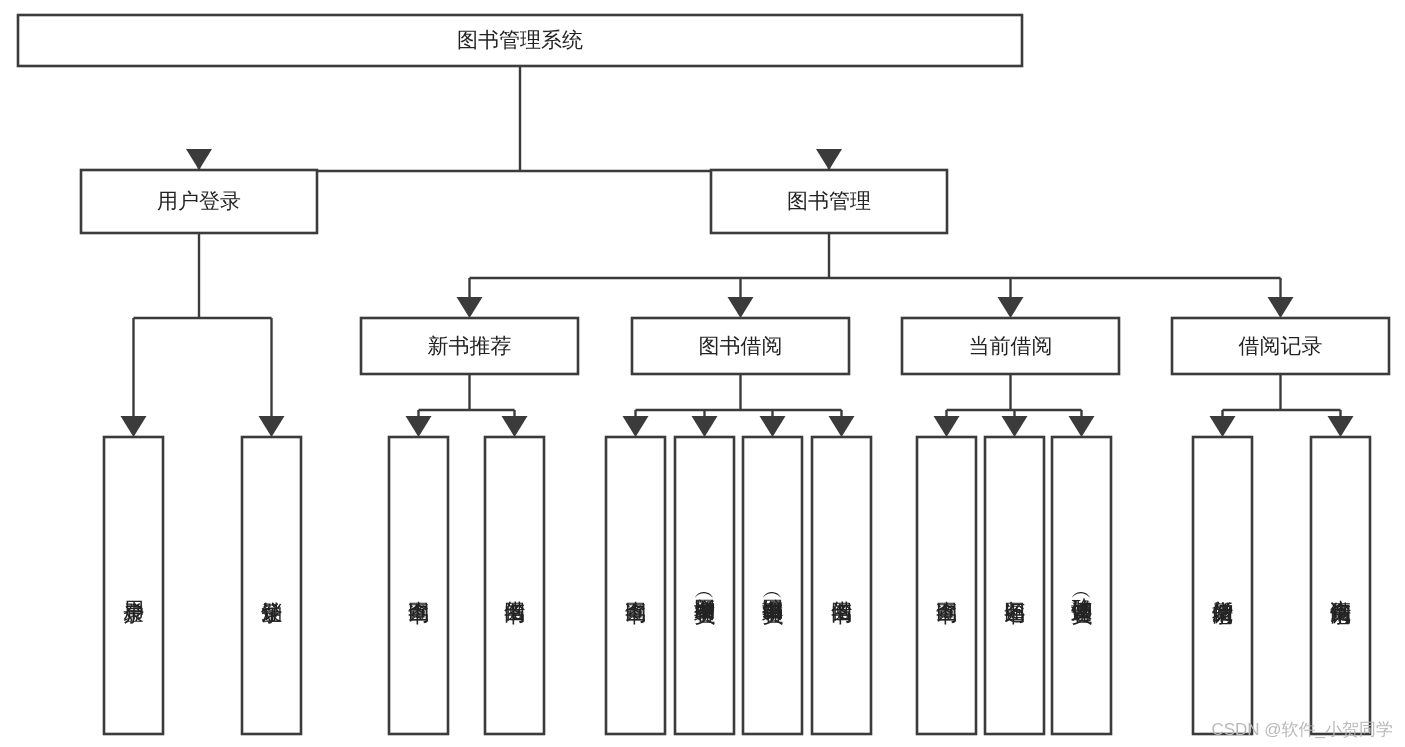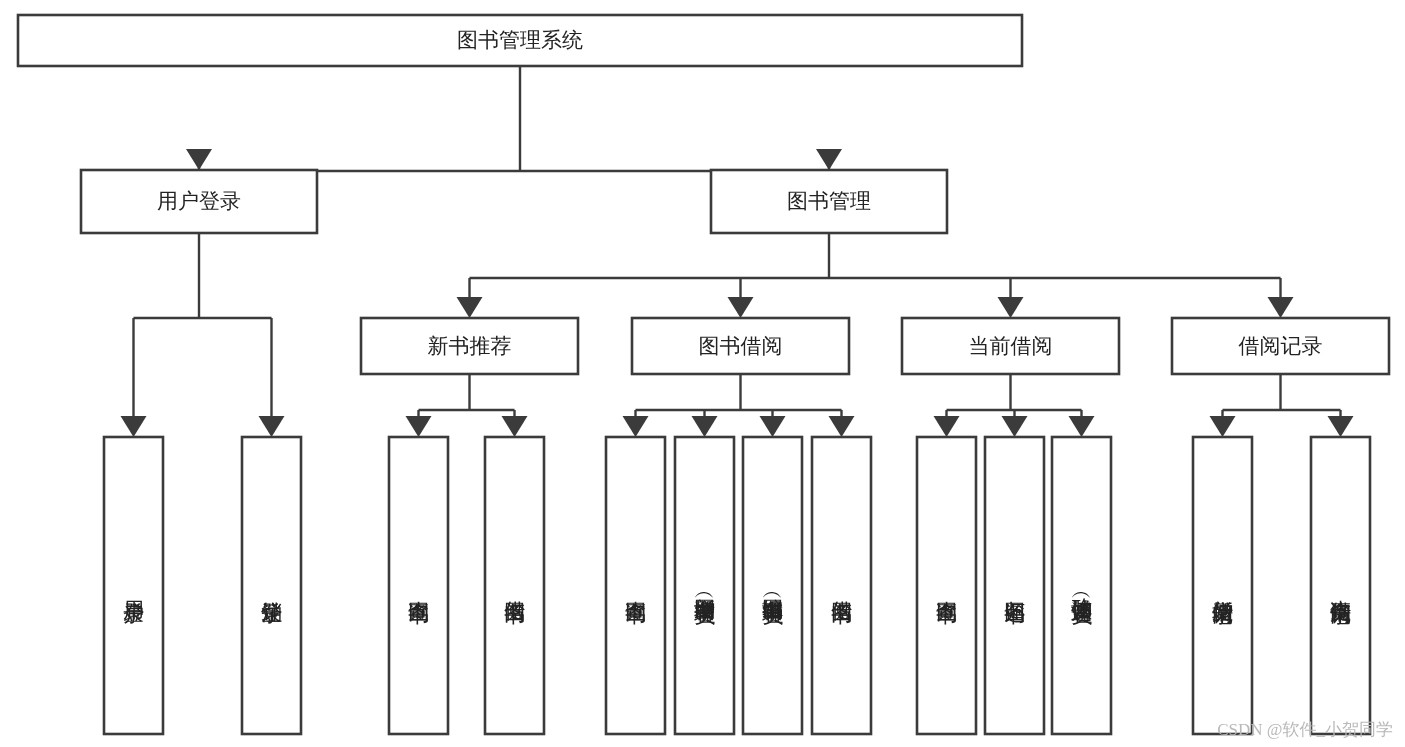--- a/index.html
+++ b/index.html
@@ -61,21 +61,21 @@
     align-items: center;
     justify-content: center;
     text-align: center;
     user-select: none;
     white-space: nowrap;
   }
   .watermark {
     position: absolute;
     right: 12px;
     bottom: 6px;
-    font-family: Liberation Serif, serif;
+    font-family: Liberation Sans, sans-serif;
     font-size: 17px;
     color: #b9b9b9;
     white-space: nowrap;
     user-select: none;
   }
 </style>
 </head>
 <body>
 
 <div id="diagram-root">

